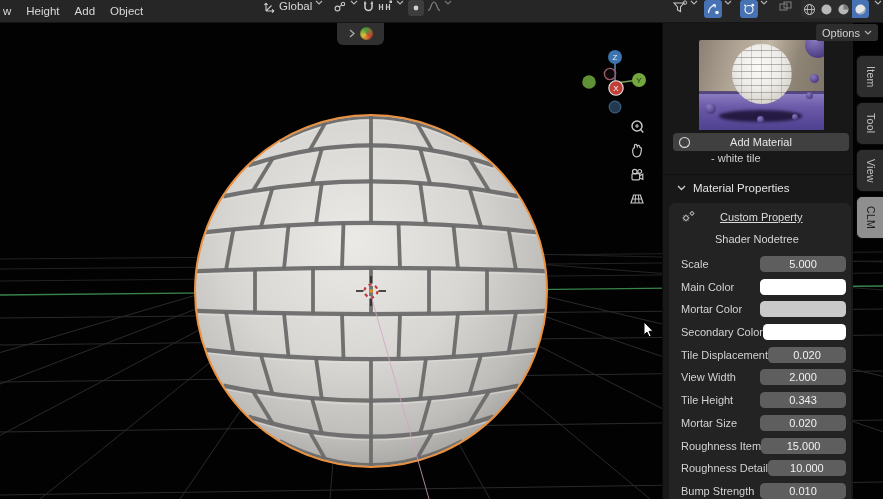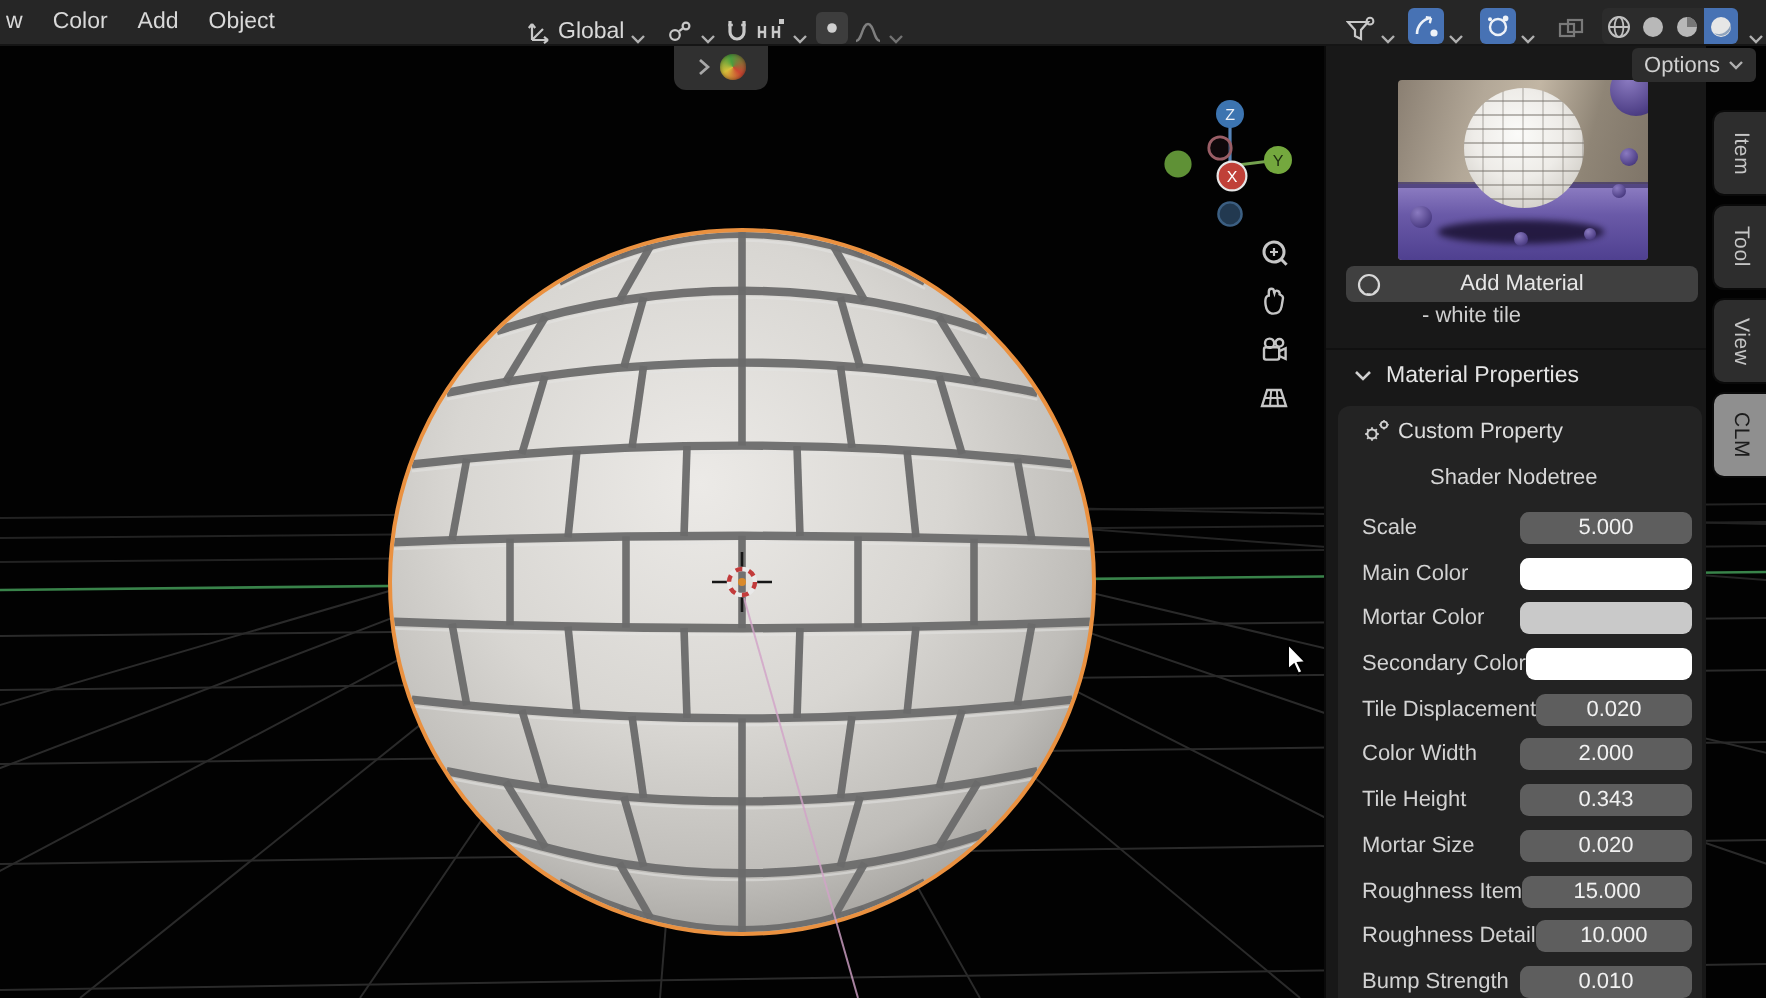--- a/index.html
+++ b/index.html
@@ -6,21 +6,21 @@
   body{width:883px;height:499px;overflow:hidden;position:relative;
        font-family:"Liberation Sans","DejaVu Sans",sans-serif;
        -webkit-font-smoothing:antialiased;}
   #scene{position:absolute;left:0;top:0;z-index:1;}
   
   .header{position:absolute;left:0;top:0;width:883px;height:22px;background:#262626;
           border-bottom:1px solid #151515;z-index:10;display:flex;align-items:center;
           color:#d8d8d8;font-size:11.5px;}
   .menus{display:flex;align-items:center;margin-left:3px;}
   .menus span{padding:0 9px 0 0;margin-right:6px;cursor:default;}
-  .cluster{position:absolute;top:0;height:22px;display:flex;align-items:flex-end;gap:3px;}
+  .cluster{position:absolute;top:0;height:22px;display:flex;align-items:flex-start;gap:3px;}
   .icon{display:inline-flex;align-items:center;justify-content:center;}
   .chev svg{display:block;}
   .boxed{background:#3d3d3d;border-radius:3px;padding:2px 2px;display:inline-flex;}
   .bluebox{background:#4772b4;border-radius:3px;padding:2px 2px;display:inline-flex;}
   .shadegroup{display:inline-flex;background:#2c2c2c;border-radius:3px;overflow:hidden;}
   .shadegroup .cell{width:17px;height:18px;display:flex;align-items:center;justify-content:center;}
   .shadegroup .cell.active{background:#4772b4;}
   .dim{opacity:.55;}
   
   .collapsed-tab{position:absolute;left:337px;top:22px;width:47px;height:23px;background:#303030;
@@ -51,22 +51,22 @@
   .add-material{position:absolute;left:10px;top:111px;width:176px;height:18px;background:#404040;
                 border:none;border-radius:4px;color:#e6e6e6;font-size:11px;
                 font-family:inherit;display:flex;align-items:center;justify-content:center;cursor:default;}
   .add-material .icon{position:absolute;left:5px;}
   .mat-name{position:absolute;left:0;top:130px;width:190px;height:14px;text-align:left;color:#cfcfcf;padding-left:48px;}
   .pdivider{position:absolute;left:0;top:152px;width:190px;height:1px;background:#101010;}
   .section-header{position:absolute;left:14px;top:157px;height:18px;display:flex;align-items:center;gap:7px;
                   color:#e4e4e4;font-size:11.5px;}
   .props-box{position:absolute;left:6px;top:181px;width:182px;bottom:0;background:#232323;
              border-radius:6px 6px 0 0;padding:0 5px 0 10px;box-sizing:border-box;}
-  .custom-prop{margin-top:5px;height:15px;display:flex;align-items:center;gap:4px;padding-left:2px;
-               color:#dcdcdc;}
+  .custom-prop{margin-top:5px;height:15px;display:flex;align-items:flex-end;gap:25px;padding-left:2px;
+               color:#dcdcdc;text-decoration:underline;}
   .shader-label{margin-top:8px;height:15px;display:flex;align-items:center;color:#d6d6d6;margin-left:36px;}
   #prop-rows{margin-top:10px;}
   .prow{height:16px;margin-bottom:6.7px;display:flex;align-items:center;}
   .prow .plabel{flex:1;color:#d2d2d2;padding-left:2px;white-space:nowrap;}
   .pfield{width:86px;height:16px;border-radius:4.5px;background:#5e5e5e;color:#f1f1f1;
           display:flex;align-items:center;justify-content:center;font-size:11px;}
   .pswatch{width:86px;height:16px;border-radius:4.5px;}
   
   .tab{position:absolute;left:856px;width:27px;height:41px;background:#2d2d2d;border:1px solid #0a0a0a;
        border-right:none;border-radius:6px 0 0 6px;z-index:6;color:#c5c5c5;font-size:10.5px;
@@ -243,21 +243,21 @@
       </g>
     </g>
     <g transform="translate(644,322)">
       <path d="M0,0 L0,12.8 L3,10.2 L5.1,14.8 L7.2,13.9 L5,9.4 L8.9,9.1 Z" fill="#fff" stroke="#000" stroke-width="1"></path>
     </g>
   </svg>
 
 <div class="header">
   <div class="menus">
     <span>w</span>
-    <span>Color</span>
+    <span>Height</span>
     <span>Add</span>
     <span>Object</span>
   </div>
 
   <div class="cluster" style="left:263px;">
     <span class="icon">
       <svg width="13" height="13" viewBox="0 0 13 13">
           <path d="M3,11 L3,3 M3,11 L11,11 M3,3 l-1.6,2 M3,3 l1.6,2 M11,11 l-2,-1.6 M11,11 l-2,1.6 M3,11 L8.5,5.5" stroke="#c8c8c8" stroke-width="1.1" fill="none"></path>
         </svg>
     </span>
@@ -472,21 +472,21 @@
         </div>
         <div class="prow">
           <span class="plabel">Secondary Color</span>
           <div class="pswatch" style="background: rgb(255, 255, 255);"></div>
         </div>
         <div class="prow">
           <span class="plabel">Tile Displacement</span>
           <div class="pfield">0.020</div>
         </div>
         <div class="prow">
-          <span class="plabel">Color Width</span>
+          <span class="plabel">View Width</span>
           <div class="pfield">2.000</div>
         </div>
         <div class="prow">
           <span class="plabel">Tile Height</span>
           <div class="pfield">0.343</div>
         </div>
         <div class="prow">
           <span class="plabel">Mortar Size</span>
           <div class="pfield">0.020</div>
         </div>

